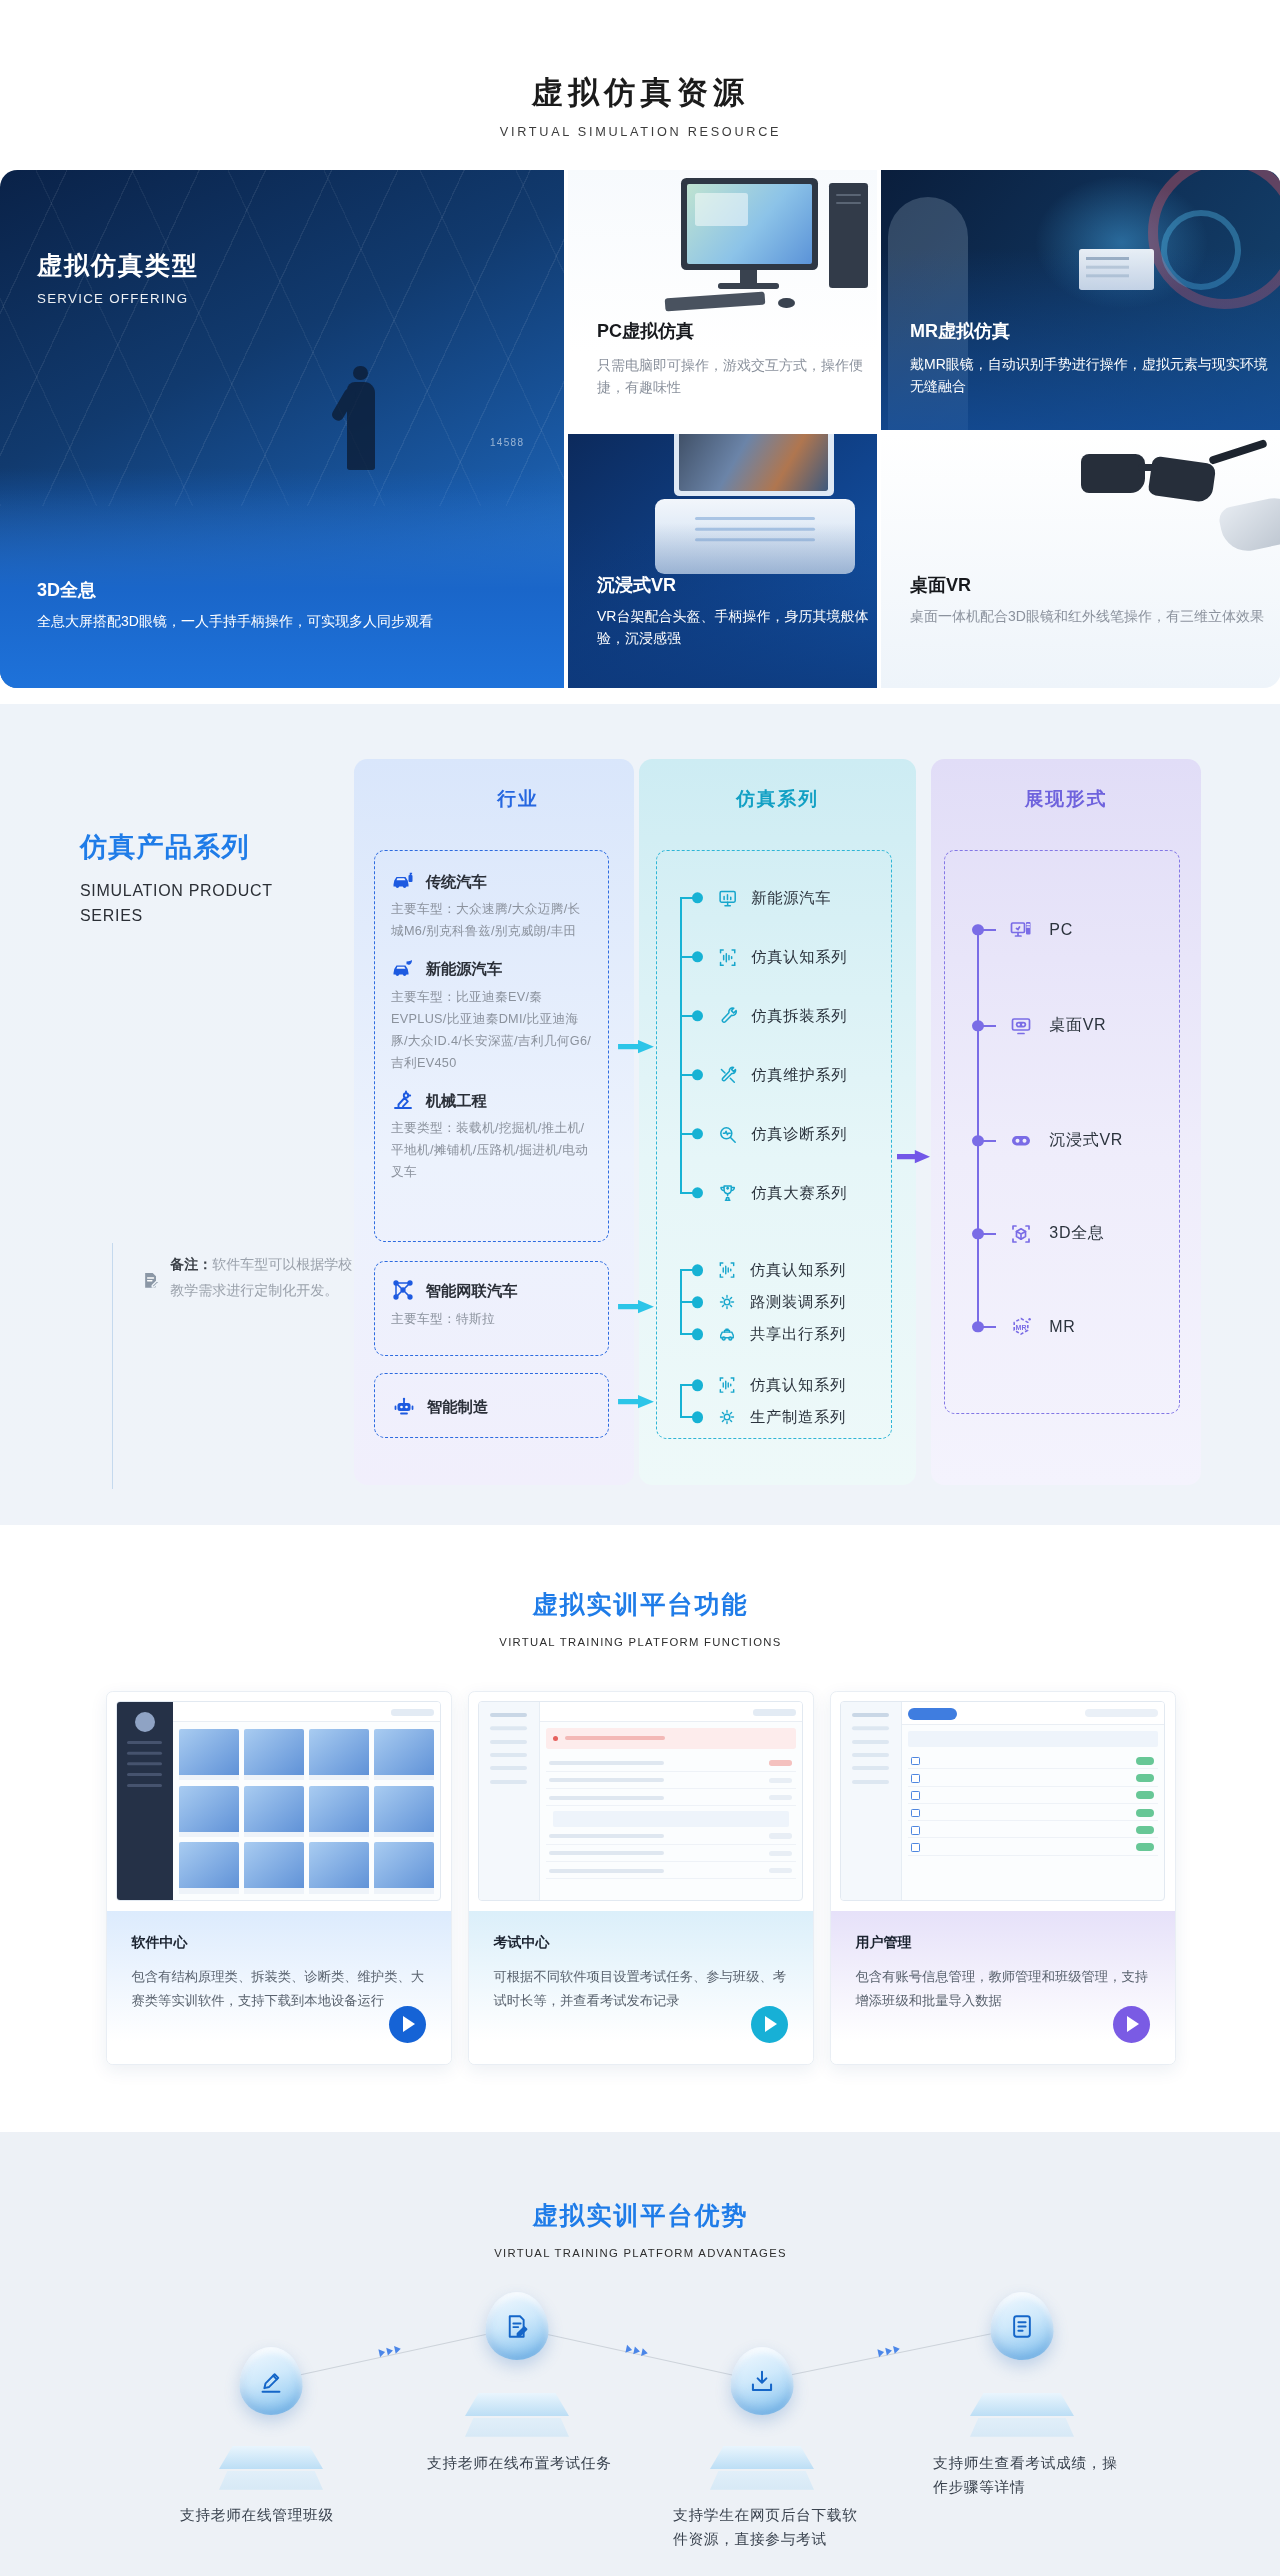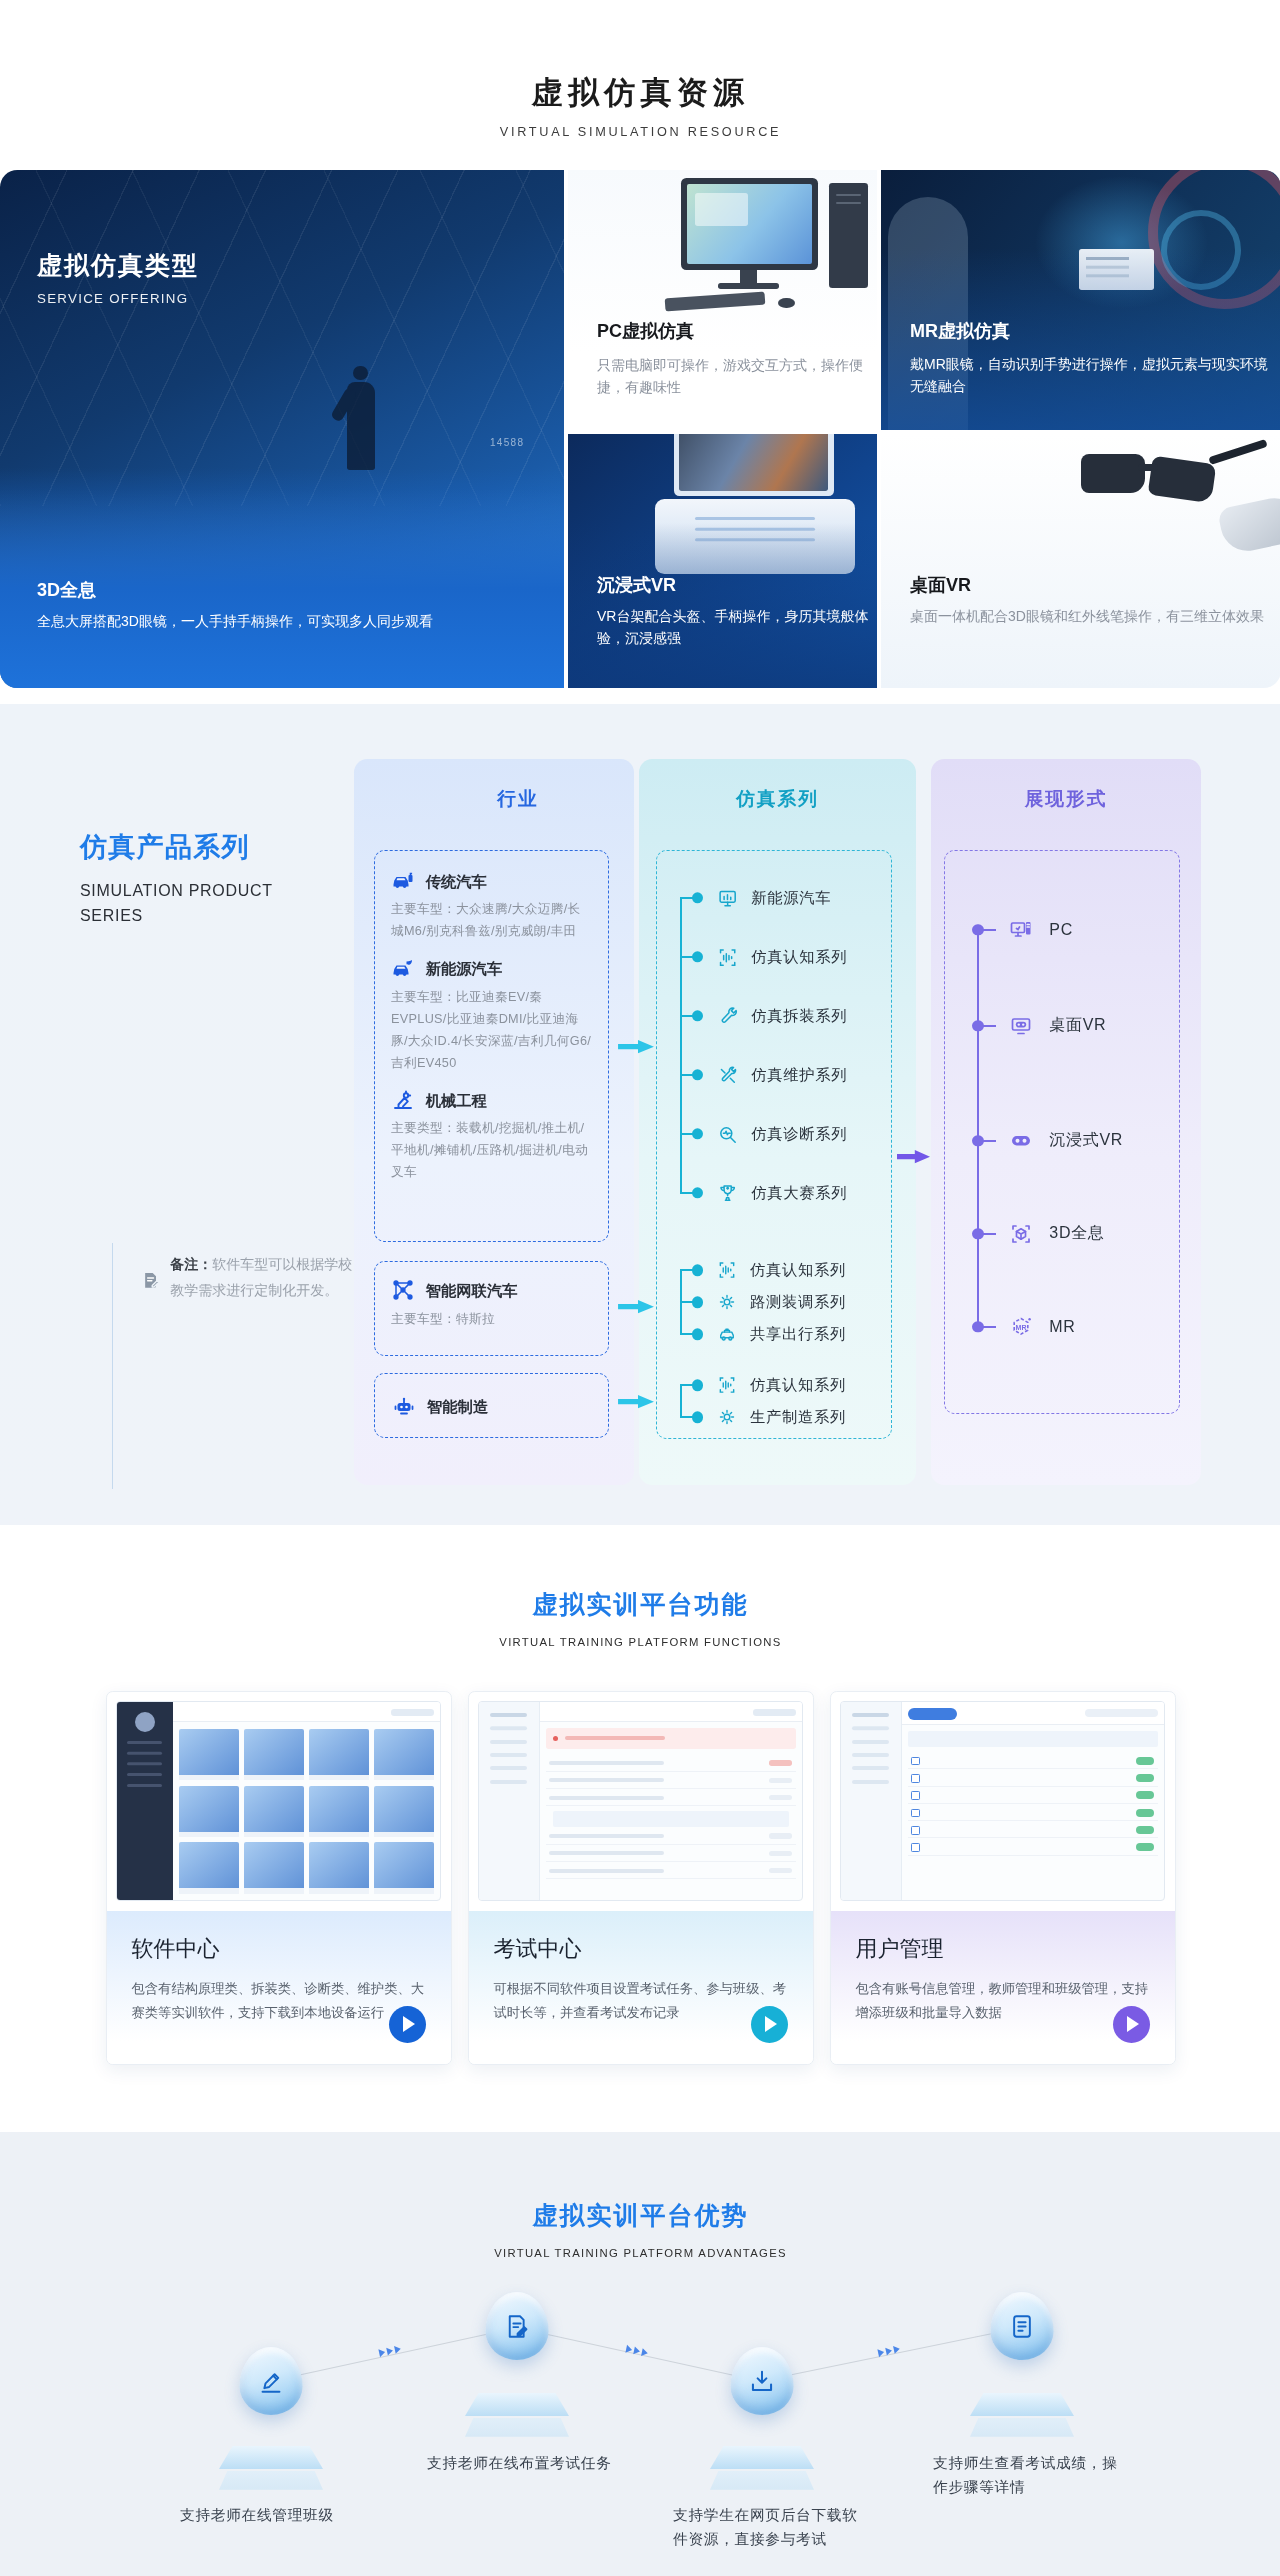--- a/index.html
+++ b/index.html
@@ -180,21 +180,21 @@
   .lrow.toggle::after { width:17.3px; height:8px; border-radius:4.7px; background:#67c796; top:4.7px; }
   .lrow.check::before { width:6.7px; height:6.7px; border:1.3px solid #4d86e0; background:#fff; border-radius:1.3px; top:4.7px; }
   .shot-toolbar { height:23px; border-bottom:0.7px solid #e9eef4; position:relative; background:#fff; }
   .shot-toolbar::before { content:''; position:absolute; left:6.7px; top:5.3px; width:49px; height:12px; border-radius:6px; background:#3f7de0; }
   .shot-toolbar::after { content:''; position:absolute; right:6.7px; top:6.7px; width:73px; height:8px; border-radius:4px; background:#eaf0f7; }
   .thead { height:16px; background:#eef4fb; border-radius:2px; margin:5.3px 6.7px 0; }
   .fbody { position:absolute; left:0; right:0; top:219px; bottom:0; padding:23px 25px; }
   .fcard:nth-child(1) .fbody { background:linear-gradient(180deg,#dcebfd 0%,#ffffff 85%); }
   .fcard:nth-child(2) .fbody { background:linear-gradient(180deg,#dbeffa 0%,#ffffff 85%); }
   .fcard:nth-child(3) .fbody { background:linear-gradient(180deg,#e6e1f9 0%,#ffffff 85%); }
-  .ftitle { font-size:22px; font-weight:normal; color:#1b2330; }
+  .ftitle { font-size:14px; font-weight:bold; color:#1b2330; }
   .fdesc { margin-top:13.3px; font-size:13.3px; color:#59626e; line-height:1.78; }
   .play { position:absolute; right:25px; bottom:21.3px; width:37px; height:37px; border-radius:50%; cursor:pointer; }
   .play::after { content:''; position:absolute; left:14.7px; top:10.7px; width:0; height:0;
       border-left:12px solid #fff; border-top:8px solid transparent; border-bottom:8px solid transparent; }
   .play.blue { background:#1563d6; } .play.cyan { background:#17b0d6; } .play.violet { background:#7a5be4; }
 
   
   .adv-section { background:#edf1f6; padding-top:67px; height:458px; position:relative; }
   .adv-diagram { position:relative; height:294px; margin-top:17.3px; }
   .cline { position:absolute; height:1.3px; background:#cdd3da; transform-origin:0 50%; }

